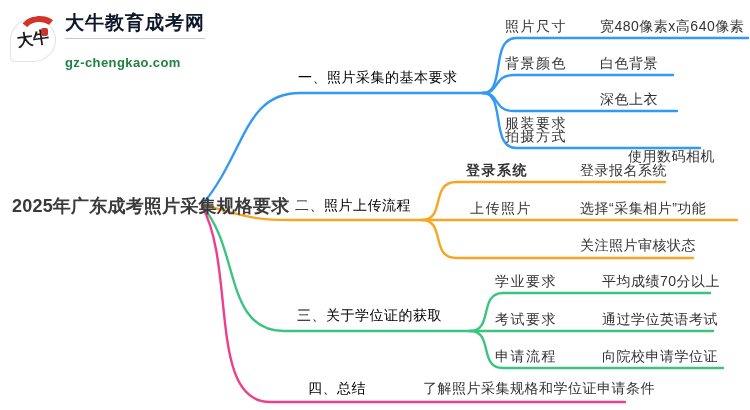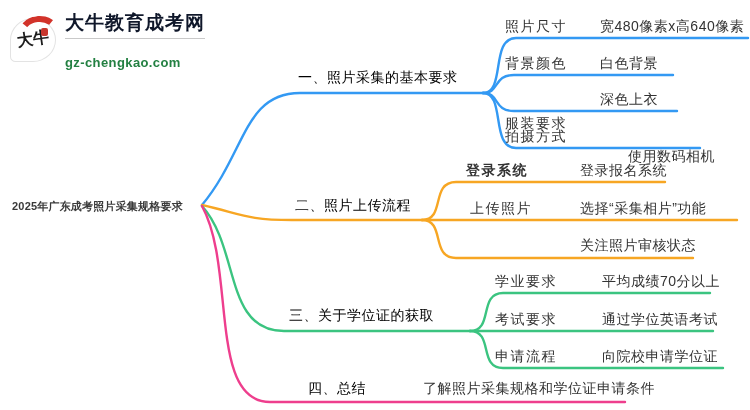--- a/index.html
+++ b/index.html
@@ -3,21 +3,21 @@
 <meta charset="utf-8">
 <style>
   html,body{margin:0;padding:0;background:#fff;}
   .canvas{
     position:relative;width:750px;height:410px;background:#ffffff;overflow:hidden;
     font-family:"Liberation Sans",sans-serif;color:#333;
   }
   svg.lines{position:absolute;left:0;top:0;}
   svg.lines path{fill:none;stroke-width:2.4;stroke-linecap:round;}
   .node{position:absolute;white-space:nowrap;line-height:22px;font-size:14px;color:#333;}
-  .root{font-size:11px;font-weight:bold;color:#3a3a3a;letter-spacing:0.2px;}
+  .root{font-size:18px;font-weight:bold;color:#3a3a3a;letter-spacing:0.2px;}
   .blabel{font-size:14px;color:#000000;letter-spacing:0.5px;}
   .klabel{font-size:14px;letter-spacing:1.5px;}
   .kvalue{font-size:14px;letter-spacing:0.5px;}
   
   .logo{position:absolute;left:10px;top:10px;display:flex;align-items:center;cursor:pointer;}
   .logo-mark{
     position:relative;width:46px;height:44px;background:#fff;border:1px solid #e3e3e3;
     border-radius:50% 50% 50% 12%;box-sizing:border-box;
   }
   .logo-arc{
@@ -70,21 +70,21 @@
     <div class="logo-text">
       <div class="logo-title">大牛教育成考网</div>
       <div class="logo-url">gz-chengkao.com</div>
     </div>
   </div>
 
   <div class="node root" style="left:12px;top:195px;">2025年广东成考照片采集规格要求</div>
 
   <div class="node blabel" style="left:298px;top:66px;">一、照片采集的基本要求</div>
   <div class="node blabel" style="left:295px;top:194px;">二、照片上传流程</div>
-  <div class="node blabel" style="left:289px;top:304px;text-align:center;">三、关于学位证的获取</div>
+  <div class="node blabel" style="left:297px;top:304px;text-align:center;">三、关于学位证的获取</div>
   <div class="node blabel" style="left:308px;top:377px;">四、总结</div>
 
   <div class="node klabel" style="left:505px;top:15px;">照片尺寸</div>
   <div class="node kvalue" style="left:600px;top:15px;">宽480像素x高640像素</div>
   <div class="node klabel" style="left:505px;top:52px;">背景颜色</div>
   <div class="node kvalue" style="left:600px;top:52px;">白色背景</div>
   <div class="node klabel" style="left:505px;top:88px;margin-top:24px;">服装要求</div>
   <div class="node kvalue" style="left:600px;top:88px;">深色上衣</div>
   <div class="node klabel" style="left:505px;top:125px;">拍摄方式</div>
   <div class="node kvalue" style="left:628px;top:125px;margin-top:20px;">使用数码相机</div>

